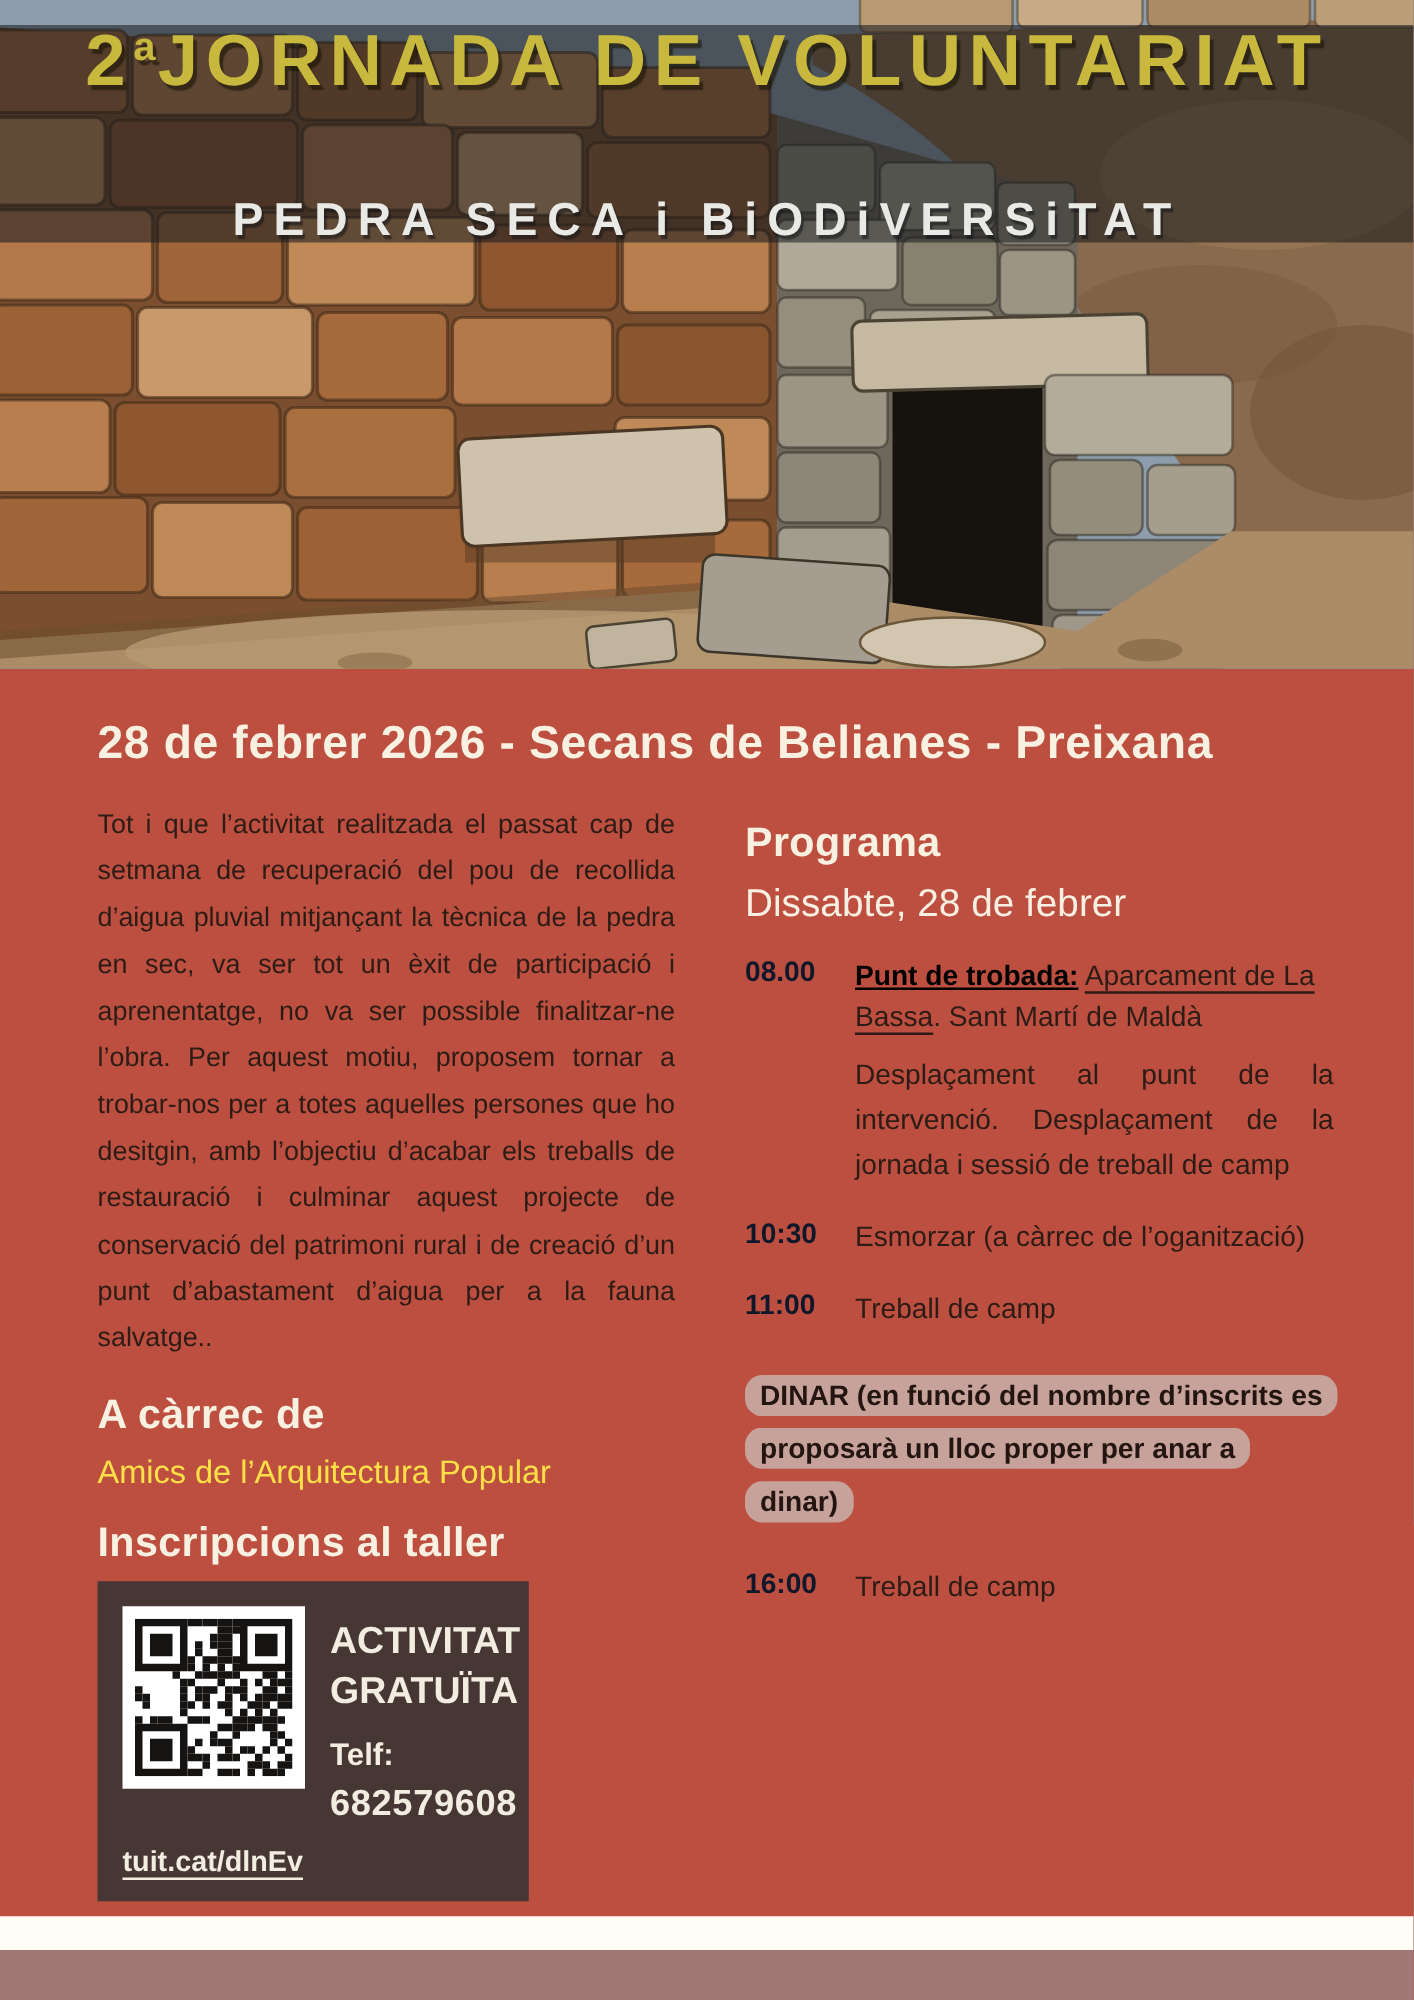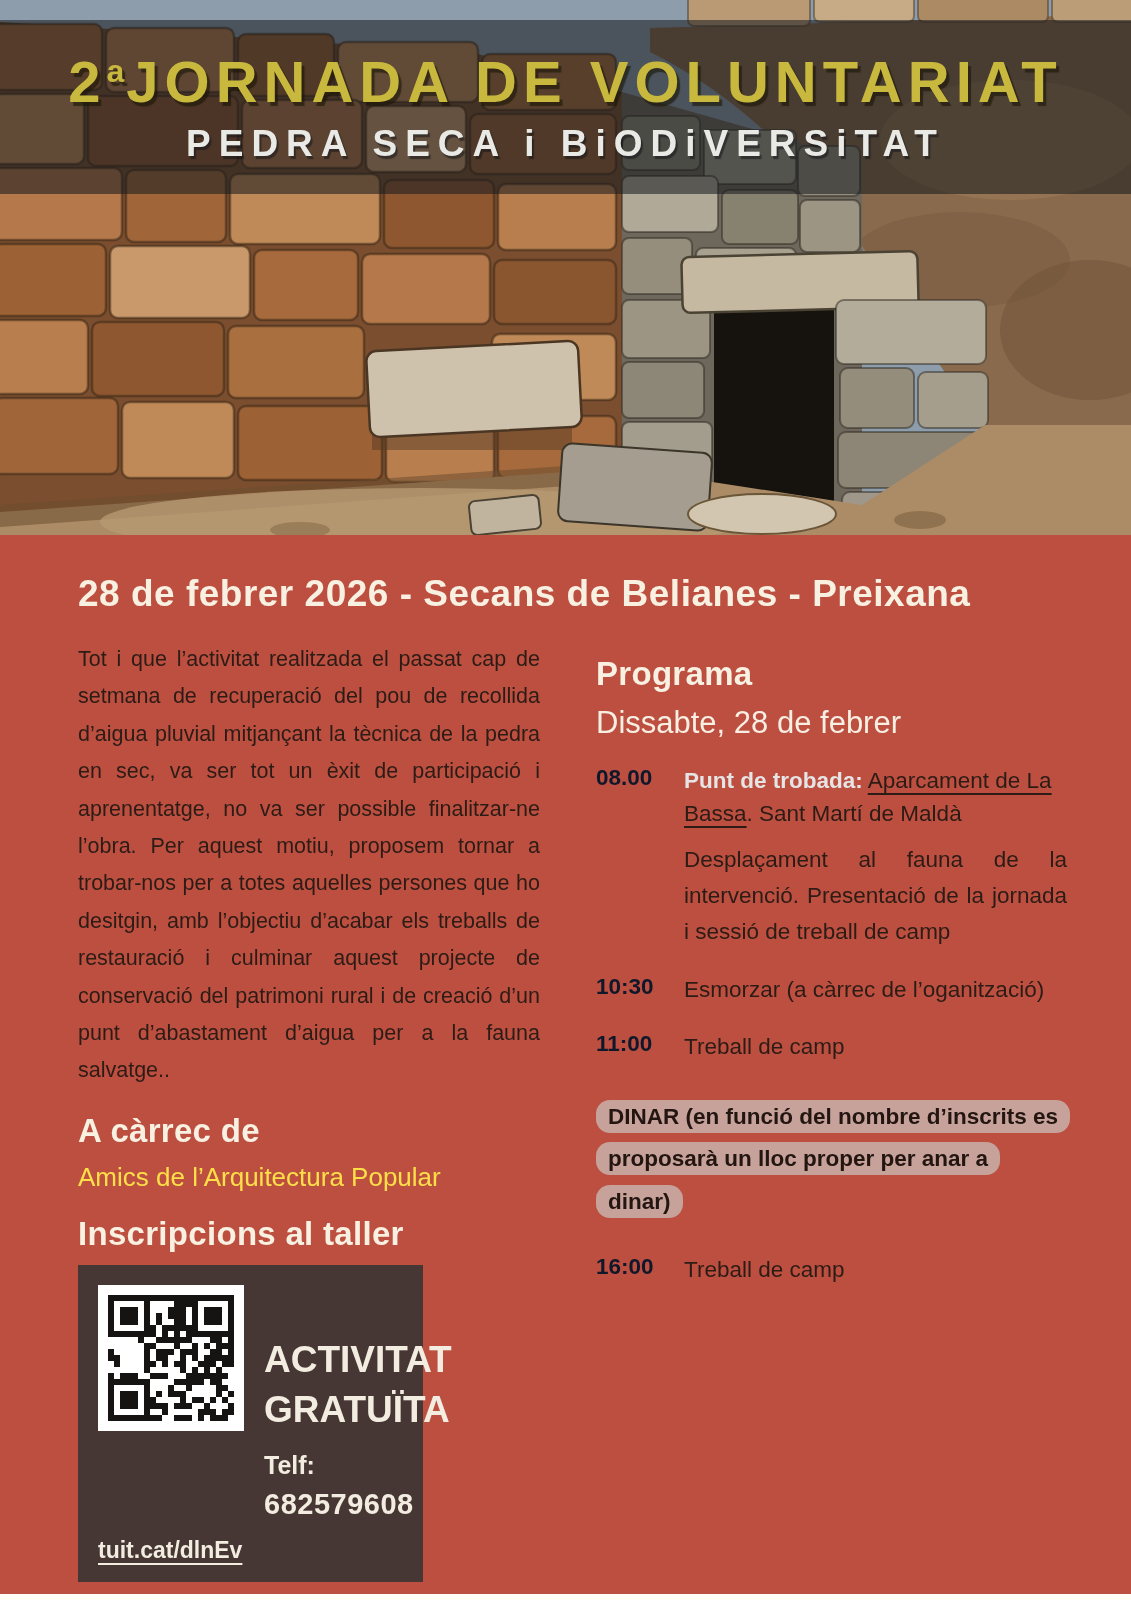--- a/index.html
+++ b/index.html
@@ -4,21 +4,21 @@
 <style>
   html,body{margin:0;padding:0;background:#888;}
   .page{position:relative;width:1131px;height:1600px;margin:0 auto;overflow:hidden;
         background:#bd4f41;font-family:"Liberation Sans",sans-serif;}
 
   
   .hero{position:relative;width:1131px;height:535px;overflow:hidden;background:#8e9dab;}
   .hero svg{position:absolute;inset:0;display:block;}
   .hero-band{position:absolute;top:20px;left:0;right:0;height:174px;
              background:rgba(23,26,31,.56);display:flex;flex-direction:column;
-             align-items:center;justify-content:center;}
+             align-items:center;justify-content:space-between;}
   .hero-title{font-size:58px;font-weight:800;letter-spacing:6px;color:#c8b83e;
               text-shadow:3px 4px 1px rgba(25,20,5,.6);line-height:1;white-space:nowrap;}
   .hero-title sup{font-size:32px;letter-spacing:2px;}
   .hero-sub{margin-top:14px;font-size:37px;font-weight:800;letter-spacing:8px;
             color:#e9eae6;text-shadow:2px 3px 1px rgba(20,20,25,.55);line-height:1;white-space:nowrap;}
 
   
   .body-red{padding:30px 64px 12px 78px;box-sizing:border-box;}
   .date-banner{font-size:37px;font-weight:700;color:#f8f1e2;letter-spacing:.5px;margin:8px 0 26px;}
   .columns{display:flex;gap:56px;}
@@ -28,32 +28,32 @@
   h2.sec.first{margin-top:14px;}
   .body-text{font-size:21.5px;line-height:1.74;color:#2c1c15;text-align:justify;margin:0;}
   .carrec-text{font-size:26px;color:#fde047;margin:2px 0 4px;}
 
   
   .qr-box{width:345px;background:#463734;margin-top:12px;padding:20px 20px 18px;box-sizing:border-box;}
   .qr-row{display:flex;gap:20px;}
   .qr-tile{width:146px;height:146px;background:#ffffff;padding:10px;box-sizing:border-box;flex:none;}
   .qr-tile svg{width:100%;height:100%;display:block;fill:#161413;}
   .qr-texts{color:#f3ece0;font-weight:700;padding-top:8px;}
-  .qr-act{font-size:37px;line-height:1.35;margin-top:42px;}
+  .qr-act{font-size:30px;line-height:1.35;}
   .qr-telf{font-size:25px;margin-top:16px;}
   .qr-num{font-size:29px;margin-top:8px;letter-spacing:.5px;}
   .qr-link{display:inline-block;margin-top:16px;color:#f3ece0;font-weight:700;font-size:23px;
            text-decoration:underline;text-underline-offset:5px;cursor:pointer;}
 
   
   .prog-sub{font-size:31px;color:#f6efe2;margin:0 0 24px;font-weight:400;}
   .sched-row{display:grid;grid-template-columns:88px 1fr;margin-bottom:24px;}
   .time{font-weight:700;font-size:22.5px;color:#0f172a;}
   .stext{font-size:22.5px;color:#2c1c15;line-height:1.45;}
-  .stext b{color:#e5e5e5;}
+  .stext b{color:#000000;text-decoration:underline;}
   .u{text-decoration:underline;text-underline-offset:5px;text-decoration-thickness:2px;}
   .sdesc{font-size:22.5px;color:#2c1c15;line-height:1.6;text-align:justify;margin-top:12px;}
   .dinar{margin:32px 0 30px;line-height:1.9;}
   .hl{background:#c7a29b;-webkit-box-decoration-break:clone;box-decoration-break:clone;
       padding:4px 12px;border-radius:14px;font-weight:700;font-size:22.5px;color:#231510;}
 
   
   .cream-strip{height:27px;background:#fffdf5;}
   footer{height:143px;background:#a17876;color:#fdf7ee;display:flex;
          padding:16px 24px 0 24px;box-sizing:border-box;}
@@ -352,21 +352,21 @@
         <h2 class="sec first">Programa</h2>
         <p class="prog-sub">Dissabte, 28 de febrer</p>
 
         <div class="sched-row">
           <div class="time">08.00</div>
           <div>
             <div class="stext">
               <b>Punt de trobada:</b>
               <span class="u">Aparcament de La Bassa</span><span>. Sant Martí de Maldà</span>
             </div>
-            <div class="sdesc">Desplaçament al fauna de la intervenció. Presentació de la jornada i sessió de treball de camp</div>
+            <div class="sdesc">Desplaçament al punt de la intervenció. Desplaçament de la jornada i sessió de treball de camp</div>
           </div>
         </div>
 
         <div class="sched-row">
           <div class="time">10:30</div>
           <div class="stext">Esmorzar (a càrrec de l’oganització)</div>
         </div>
 
         <div class="sched-row">
           <div class="time">11:00</div>

